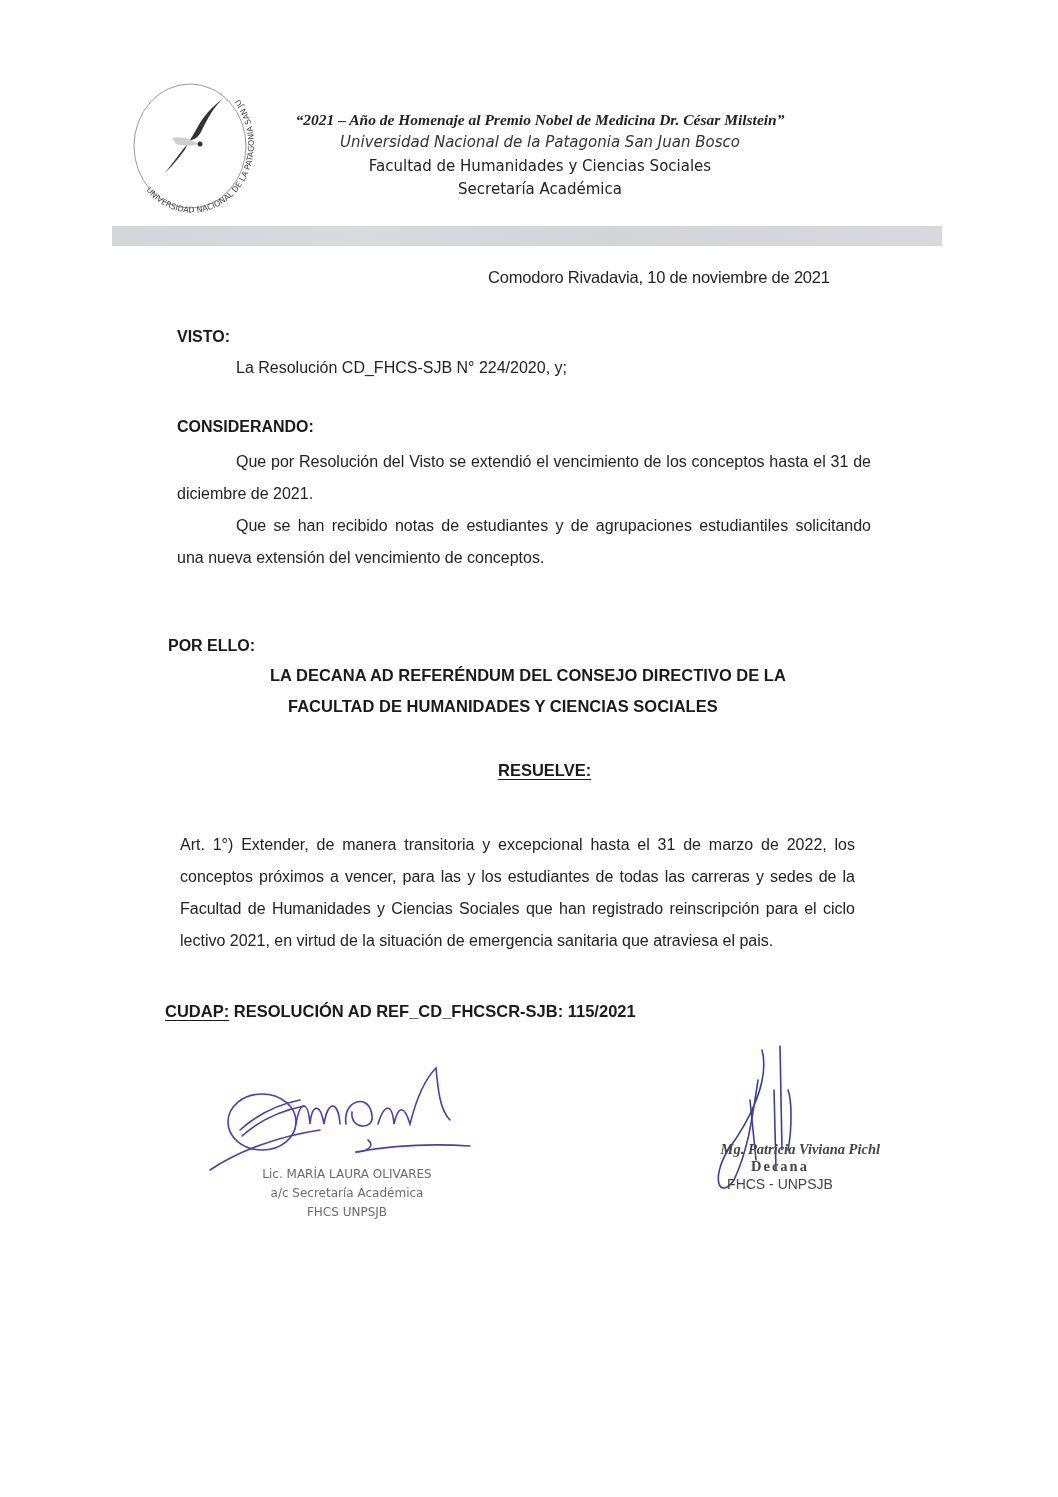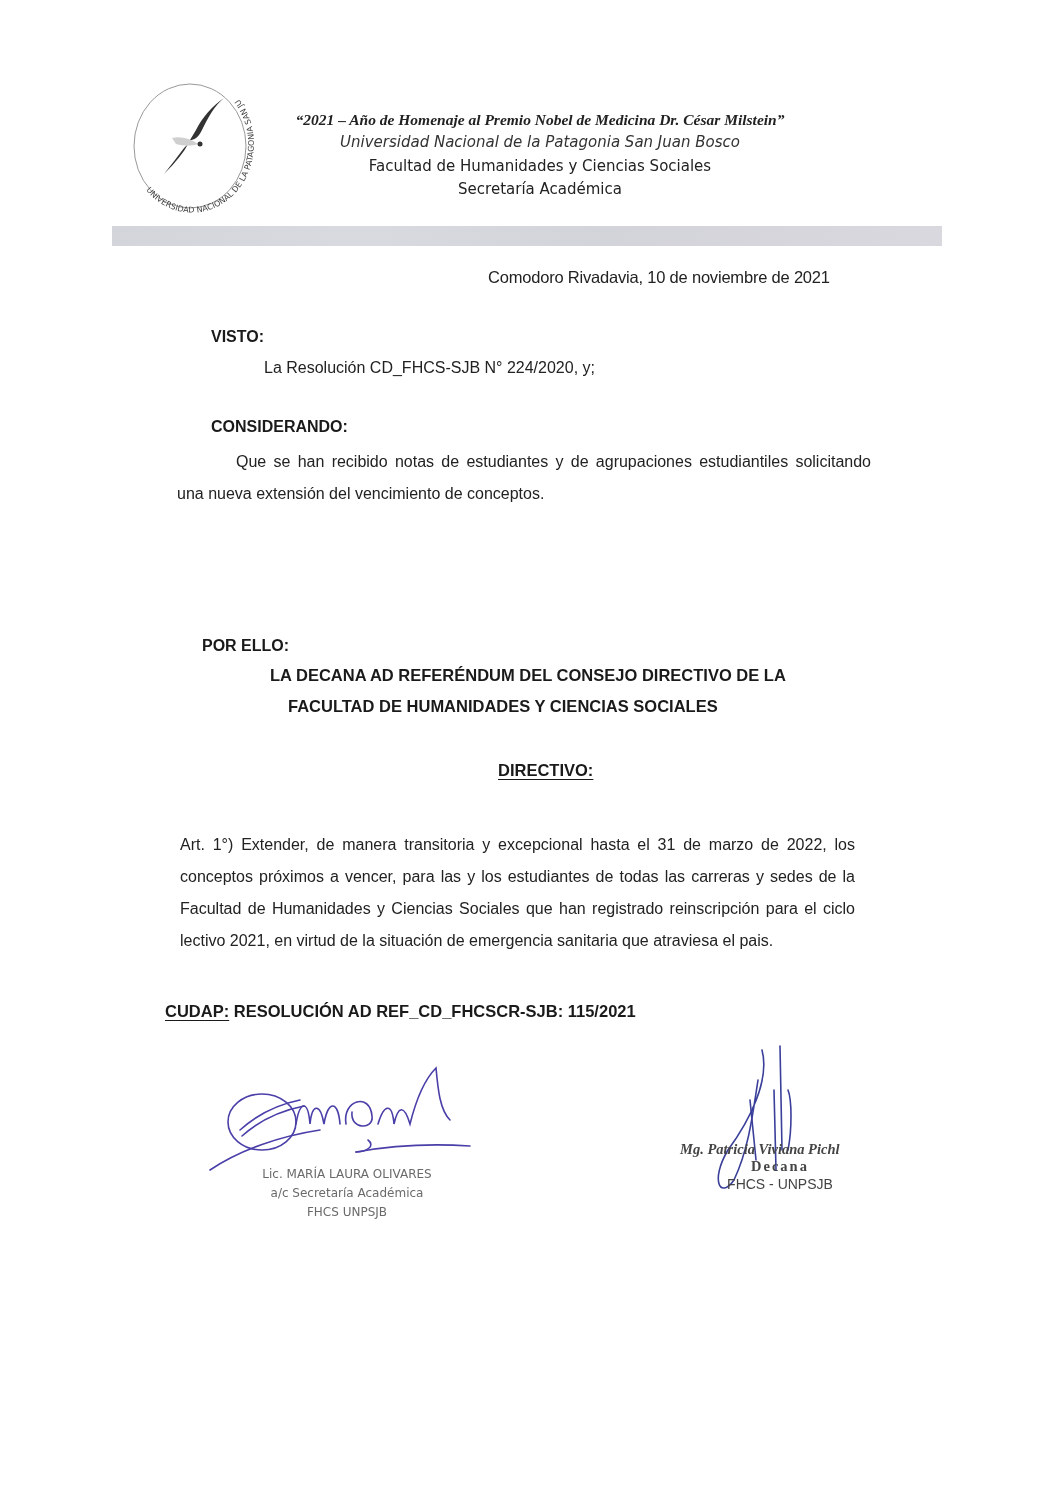--- a/index.html
+++ b/index.html
@@ -27,25 +27,25 @@
       left: 240px; width: 600px; top: 180px; text-align: center;
       font-family: "DejaVu Sans", sans-serif; font-size: 15px; color: #222;
     }
     .header-band {
       left: 112px; top: 226px; width: 830px; height: 20px;
       background: linear-gradient(90deg, #d4d4db, #d9d9e0 30%, #d3d3da 60%, #d8d8de);
     }
     .place-date {
       left: 488px; top: 268px; font-size: 16.5px; letter-spacing: -0.2px; color: #222;
     }
-    .heading { font-weight: bold; font-size: 16px; color: #1a1a1a; margin-left: 34px; }
+    .heading { font-weight: bold; font-size: 16px; color: #1a1a1a; }
     .body-text { font-size: 16px; color: #222; line-height: 32px; }
     .just { text-align: justify; text-align-last: left; }
     .visto-title { left: 177px; top: 328px; }
-    .visto-text { left: 236px; top: 352px; margin-left: 28px; }
+    .visto-text { left: 236px; top: 352px; }
     .cons-title { left: 177px; top: 418px; }
     .cons-block { left: 177px; top: 446px; width: 694px; }
     .cons-block p { margin: 0; }
     .indent { text-indent: 59px; }
     .porello-title { left: 168px; top: 637px; }
     .decana-line1 {
       left: 270px; top: 666px; font-weight: bold; font-size: 16.5px; color: #1a1a1a;
     }
     .decana-line2 {
       left: 288px; top: 697px; font-weight: bold; font-size: 16.5px; color: #1a1a1a;
@@ -60,21 +60,21 @@
       left: 165px; top: 1002px; font-weight: bold; font-size: 16.5px; color: #1a1a1a;
     }
     .cudap .cudap-label { text-decoration: underline; text-underline-offset: 3px; }
     .sig1 { left: 200px; top: 1060px; width: 280px; height: 120px; }
     .sig1-text {
       left: 232px; top: 1165px; width: 230px; text-align: center;
       font-family: "DejaVu Sans", sans-serif; font-size: 12px; line-height: 19px; color: #6a6a6a;
     }
     .sig2 { left: 670px; top: 1040px; width: 170px; height: 160px; }
     .sig2-name {
-      left: 680px; top: 1140px; width: 200px; text-align: left;
+      left: 680px; top: 1140px; width: 200px; text-align: right;
       font-family: "Liberation Serif", serif; font-style: italic; font-weight: bold;
       font-size: 14.5px; color: #444; line-height: 18px;
     }
     .sig2-role {
       left: 680px; top: 1158px; width: 200px; text-align: center;
       font-family: "Liberation Serif", serif; font-weight: bold;
       font-size: 14.5px; letter-spacing: 2px; color: #444;
     }
     .sig2-org {
       left: 680px; top: 1176px; width: 200px; text-align: center;
@@ -106,28 +106,29 @@
 <div class="abs header-sec">Secretaría Académica</div>
 <div class="abs header-band"></div>
 
 <div class="abs place-date">Comodoro Rivadavia, 10 de noviembre de 2021</div>
 
 <div class="abs heading visto-title">VISTO:</div>
 <div class="abs body-text visto-text">La Resolución CD_FHCS-SJB N° 224/2020, y;</div>
 
 <div class="abs heading cons-title">CONSIDERANDO:</div>
 <div class="abs body-text cons-block just">
+  <p class="indent">Que por Resolución del Visto se extendió el vencimiento de los conceptos hasta el 31 de diciembre de 2021.</p>
   <p class="indent">Que se han recibido notas de estudiantes y de agrupaciones estudiantiles solicitando una nueva extensión del vencimiento de conceptos.</p>
 </div>
 
 <div class="abs heading porello-title">POR ELLO:</div>
 <div class="abs decana-line1">LA DECANA AD REFERÉNDUM DEL CONSEJO DIRECTIVO DE LA</div>
 <div class="abs decana-line2">FACULTAD DE HUMANIDADES Y CIENCIAS SOCIALES</div>
 
-<div class="abs resuelve">DIRECTIVO:</div>
+<div class="abs resuelve">RESUELVE:</div>
 <div class="abs body-text art-block just">
   <p>Art. 1°) Extender, de manera transitoria y excepcional hasta el 31 de marzo de 2022, los conceptos próximos a vencer, para las y los estudiantes de todas las carreras y sedes de la Facultad de Humanidades y Ciencias Sociales que han registrado reinscripción para el ciclo lectivo 2021, en virtud de la situación de emergencia sanitaria que atraviesa el pais.</p>
 </div>
 
 <div class="abs cudap">
   <span class="cudap-label">CUDAP:</span><span> RESOLUCIÓN AD REF_CD_FHCSCR-SJB: 115/2021</span>
 </div>
 
 <div class="abs sig1">
   <svg width="280" height="120" viewBox="0 0 280 120">

